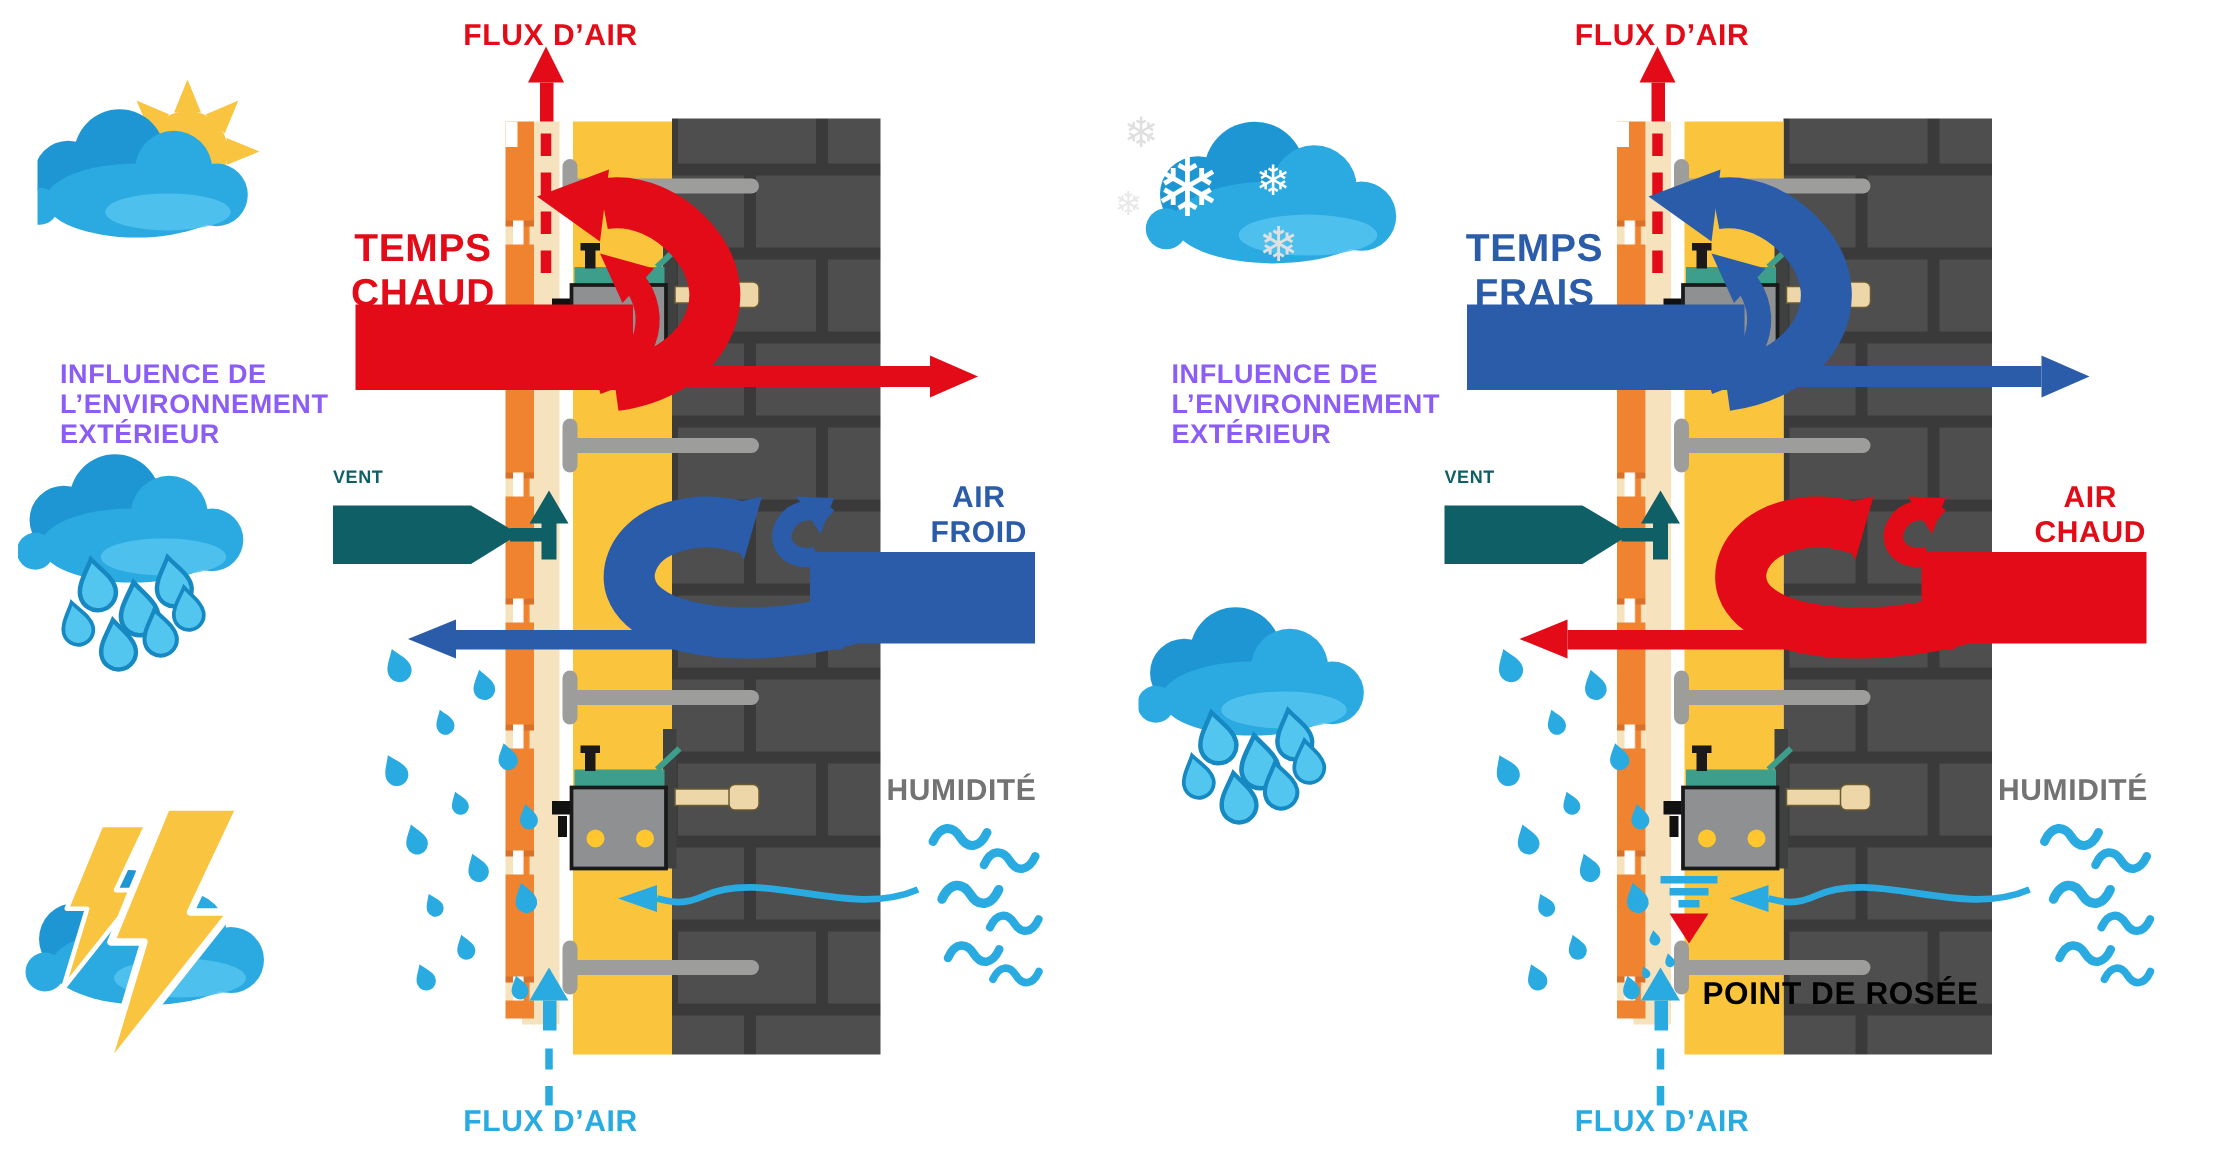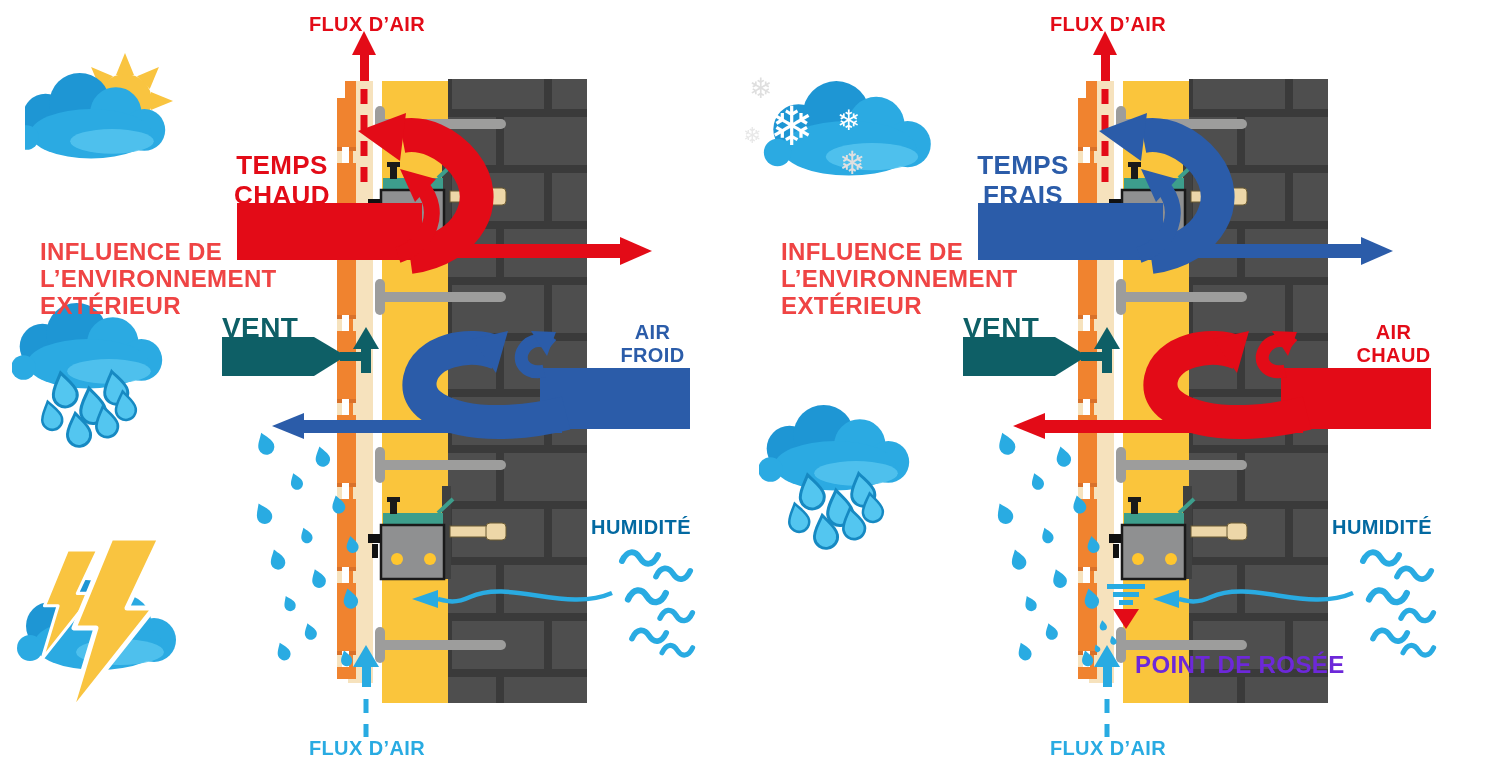--- a/index.html
+++ b/index.html
@@ -6,26 +6,26 @@
   body{font-family:"Liberation Sans","DejaVu Sans",sans-serif;}
   #stage{position:relative;width:1490px;height:774px;background:#fff;overflow:hidden;}
   .panel{position:absolute;top:1px;width:749px;height:774px;}
   #panel-left{left:0;--top:#e30b17;--mid:#2b5ca9;}
   #panel-right{left:741px;--top:#2b5ca9;--mid:#e30b17;}
   .art{position:absolute;left:0;top:0;width:749px;height:774px;}
   .lbl{position:absolute;font-weight:bold;letter-spacing:.4px;white-space:pre-line;line-height:1.14;}
   .center{text-align:center;}
   .flux-top{left:247px;top:12px;width:240px;font-size:20px;color:#e30b17;}
   .temps{left:182px;top:150px;width:200px;font-size:26px;color:var(--top);}
-  .influence{left:40px;top:238px;font-size:24px;color:#ef4444;line-height:1.12;}
-  .vent{left:222px;top:311px;font-size:28px;color:#0e5f66;}
+  .influence{left:40px;top:238px;font-size:18px;color:#8b5cf6;line-height:1.12;}
+  .vent{left:222px;top:311px;font-size:12px;color:#0e5f66;}
   .airlbl{left:570px;top:320px;width:165px;font-size:20px;color:var(--mid);}
-  .humid{left:556px;top:515px;width:170px;font-size:20px;color:#0369a1;}
+  .humid{left:556px;top:515px;width:170px;font-size:20px;color:#737373;}
   .flux-bottom{left:247px;top:736px;width:240px;font-size:20px;color:#29abe2;}
-  .dew{left:394px;top:650px;font-size:24px;color:#6d28d9;white-space:nowrap;}
+  .dew{left:394px;top:650px;font-size:21px;color:#000000;white-space:nowrap;}
   .icon{position:absolute;}
   .flake{position:absolute;line-height:1;}
   .flake::before{content:"\2744";}
 </style>
 </head>
 <body>
 
 <svg width="0" height="0" style="position:absolute">
   <defs>
     <pattern id="brickpat" width="100" height="112" patternUnits="userSpaceOnUse">

